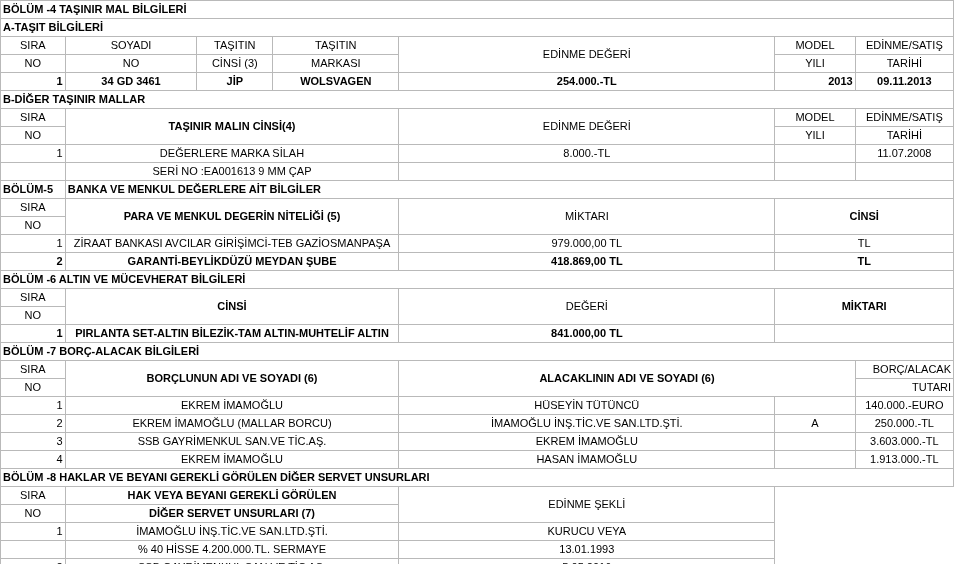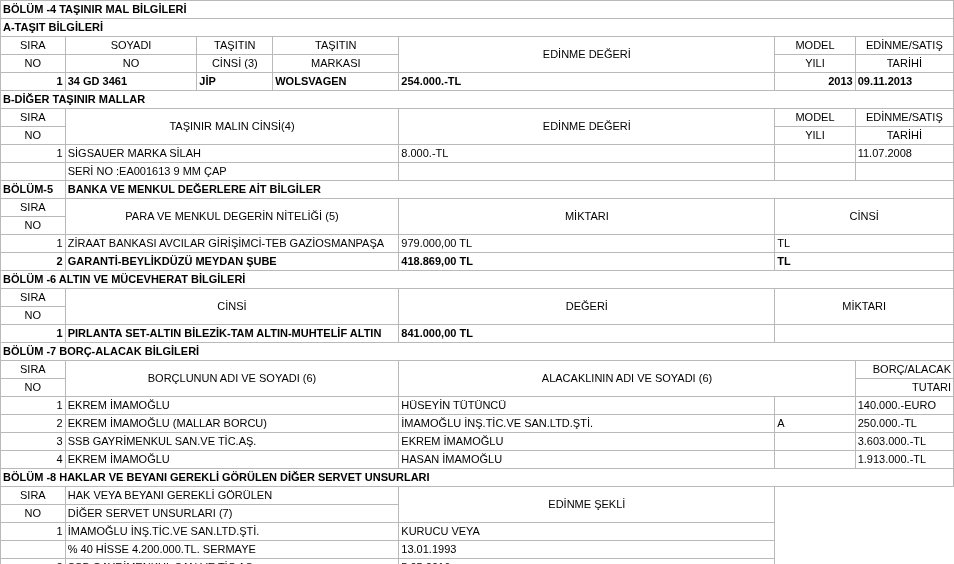--- a/index.html
+++ b/index.html
@@ -26,22 +26,22 @@
     height: 17px;
     line-height: 15px;
     overflow: hidden;
     white-space: nowrap;
     vertical-align: middle;
     font-size: 11px;
   }
   .b { font-weight: bold; }
   .c { text-align: center; }
   .r { text-align: right; }
-  .l { text-align: left; }
-  .nb-r { border-right: none; }
+  .l { text-align: center; }
+  .nb-r { border-right: none; font-weight: bold; }
   .nb-t { border-top: none; }
   .nb-b { border-bottom: none; }
   .no-border { border: none !important; }
   .section-head {
     font-weight: bold;
     text-align: left;
     margin-left: 44px;
   }
 </style>
 </head>
@@ -107,21 +107,21 @@
       <td class="c">EDİNME/SATIŞ</td>
     </tr>
     <tr>
       <td class="c">NO</td>
       <td class="c">YILI</td>
       <td class="c">TARİHİ</td>
     </tr>
 
     <tr>
       <td class="r">1</td>
-      <td class="l" colspan="3">SİGSAUER MARKA SİLAH</td>
+      <td class="l" colspan="3">DEĞERLERE MARKA SİLAH</td>
       <td class="l">8.000.-TL</td>
       <td class="l"></td>
       <td class="l">11.07.2008</td>
     </tr>
     <tr>
       <td class="r"></td>
       <td class="l" colspan="3">SERİ NO :EA001613          9 MM ÇAP</td>
       <td class="l"></td>
       <td class="l"></td>
       <td class="l"></td>

